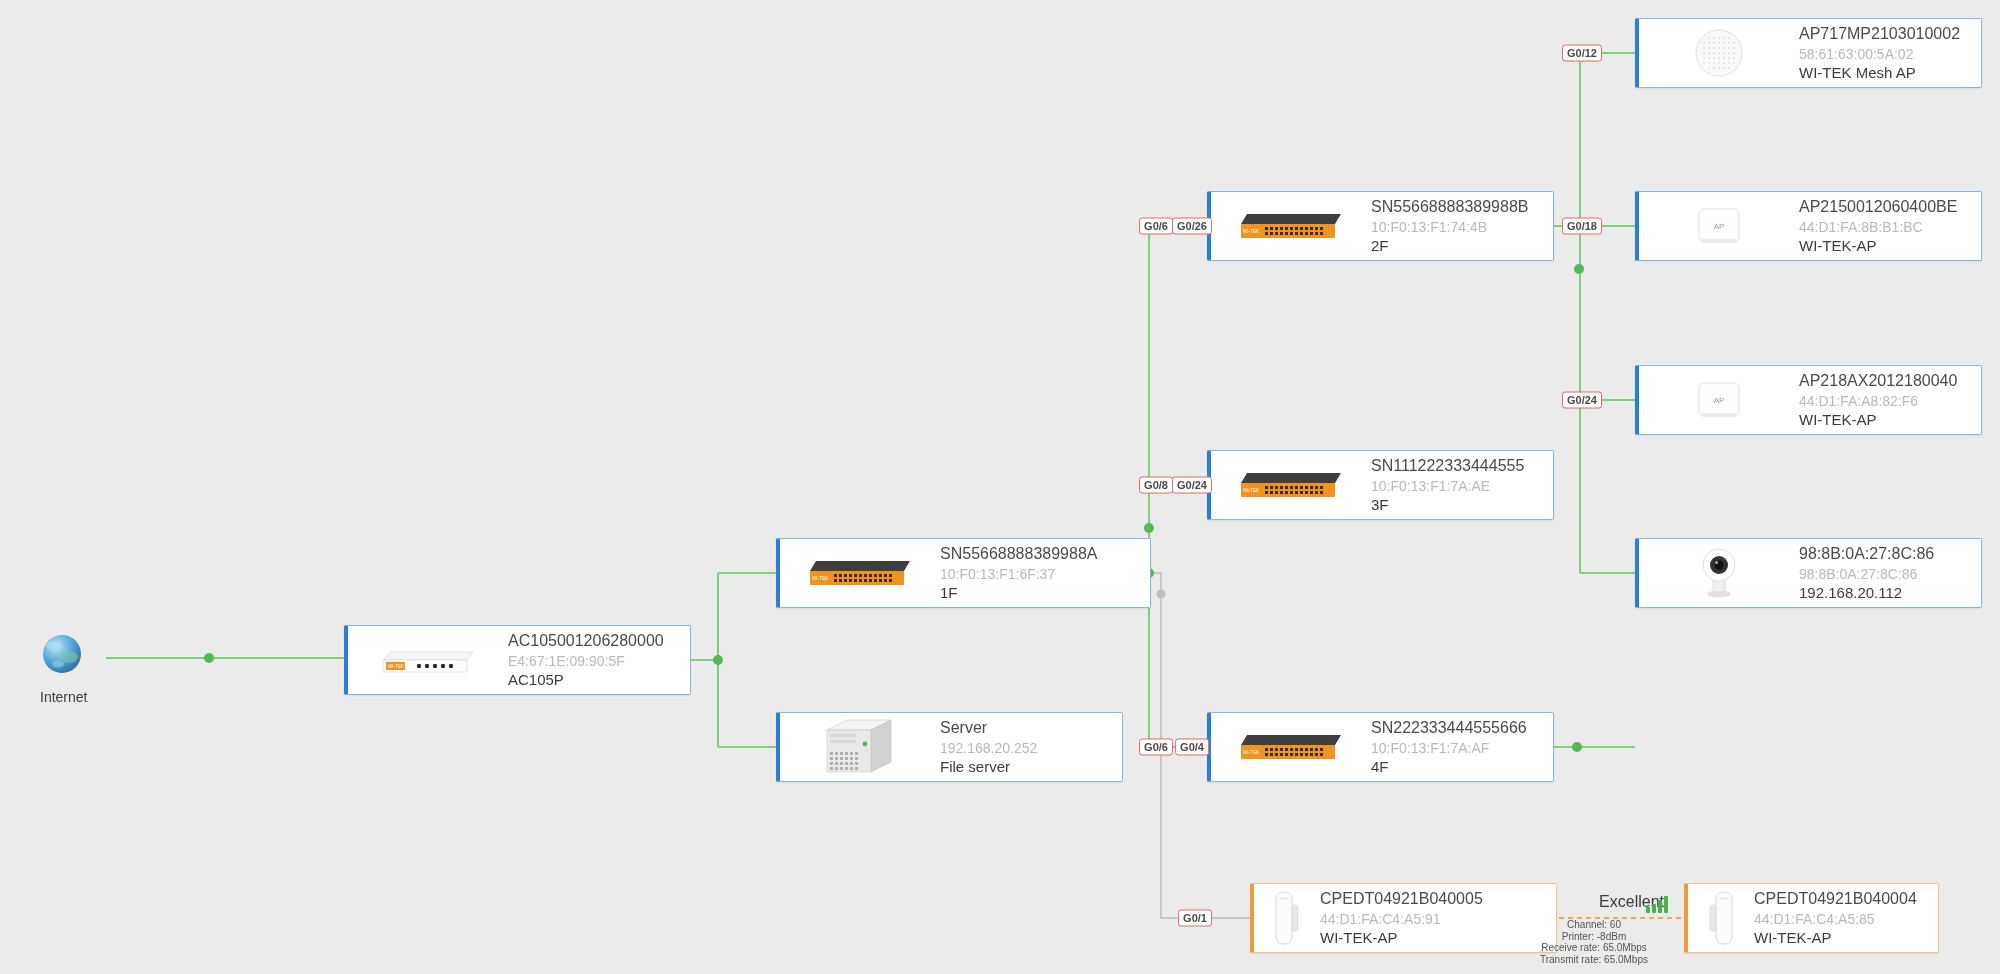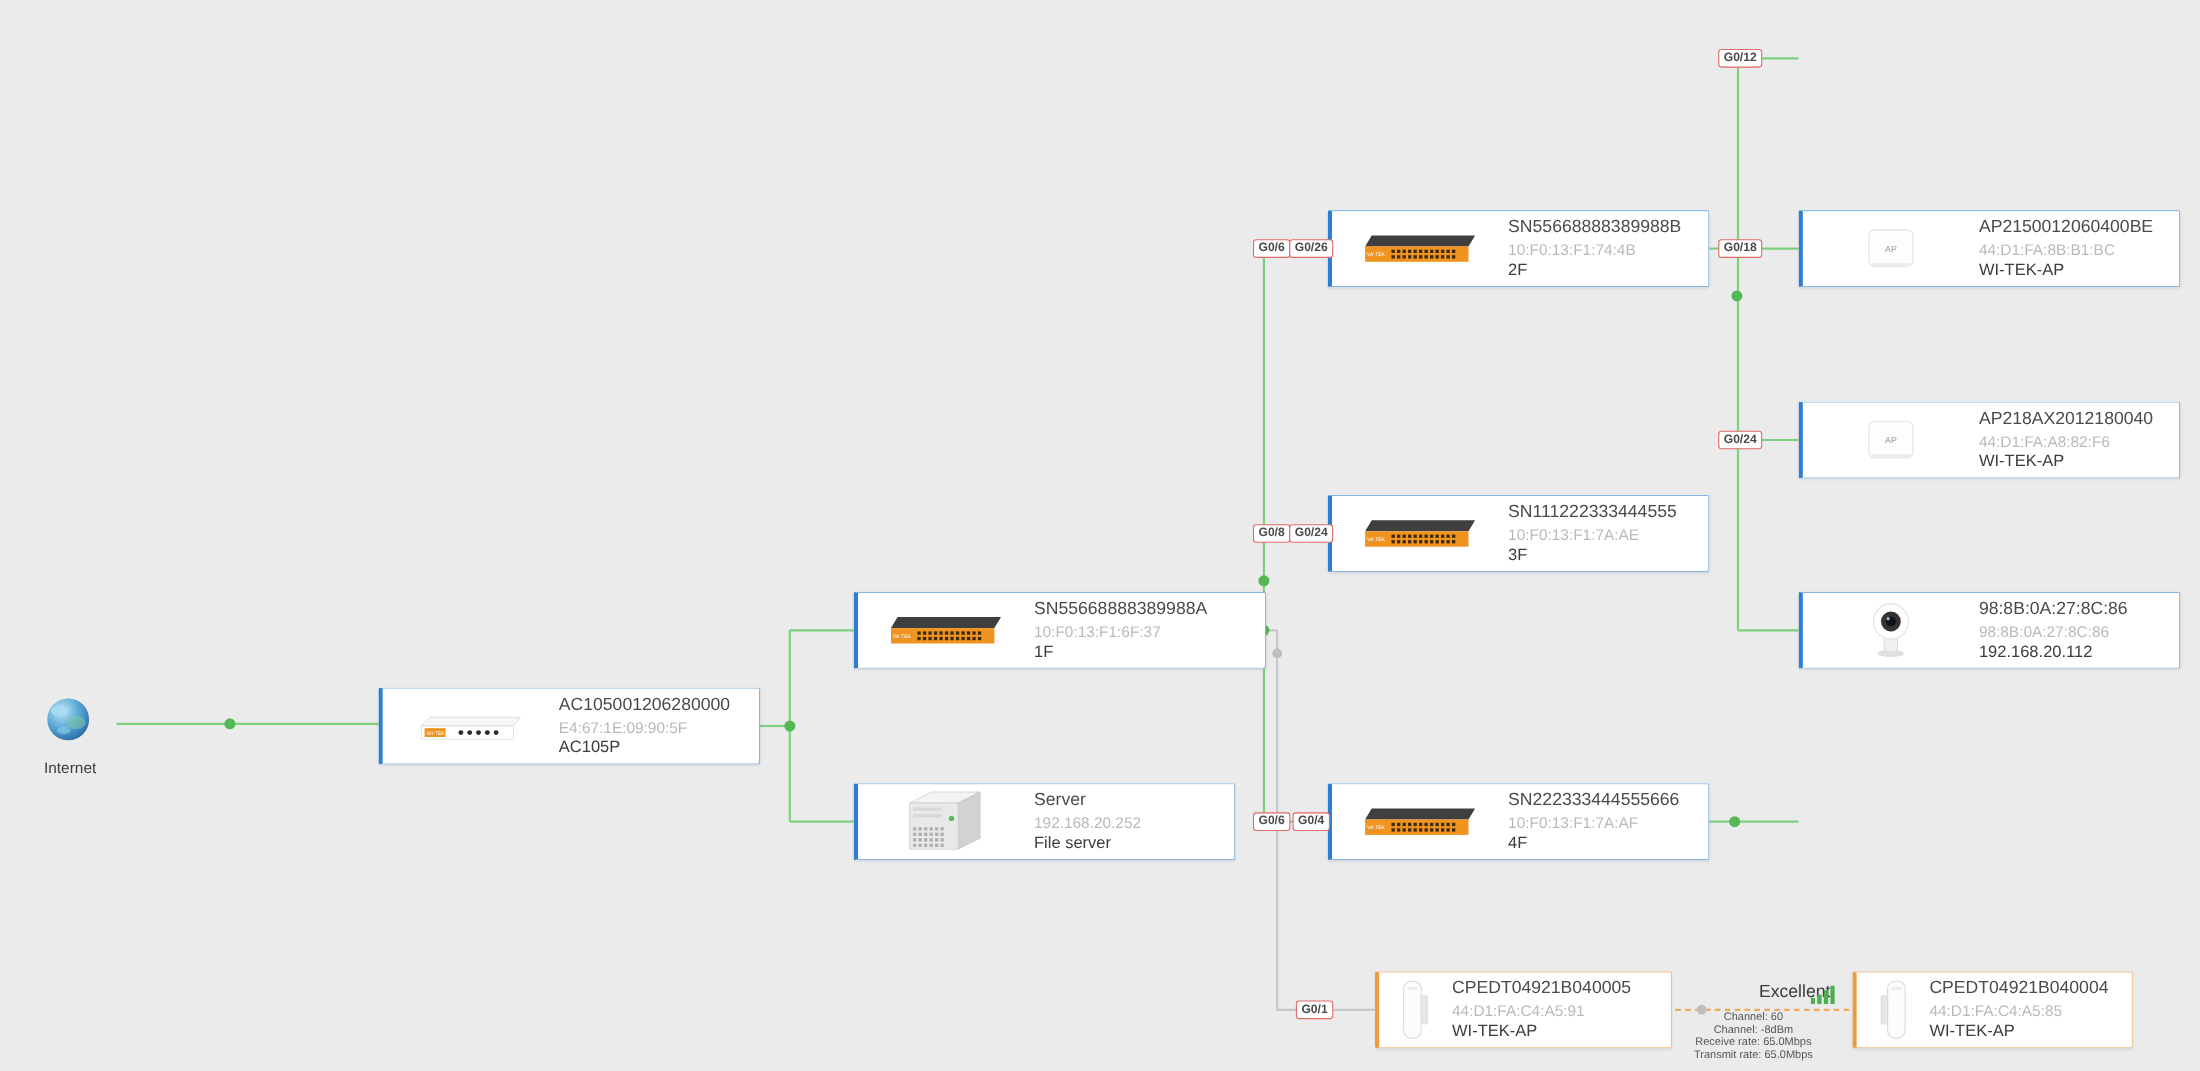--- a/index.html
+++ b/index.html
@@ -316,20 +316,38 @@
         </g>
       </svg>
     </div>
     <div class="txt">
       <div class="nm">SN222333444555666</div>
       <div class="mc">10:F0:13:F1:7A:AF</div>
       <div class="lb">4F</div>
     </div>
   </div>
 
+  <div class="node" style="left:1635px;top:18px;width:347px">
+    <div class="icon">
+      <svg width="54" height="54" viewBox="0 0 54 54">
+        <defs>
+          <pattern id="meshdots" width="5" height="5" patternUnits="userSpaceOnUse">
+            <circle cx="2" cy="2" r="0.9" fill="#dcdcdc"></circle>
+          </pattern>
+        </defs>
+        <circle cx="27" cy="27" r="23" fill="#fafafa" stroke="#e2e2e2"></circle>
+        <circle cx="27" cy="27" r="19" fill="url(#meshdots)"></circle>
+      </svg>
+    </div>
+    <div class="txt">
+      <div class="nm">AP717MP2103010002</div>
+      <div class="mc">58:61:63:00:5A:02</div>
+      <div class="lb">WI-TEK Mesh AP</div>
+    </div>
+  </div>
 
   <div class="node" style="left:1635px;top:191px;width:347px">
     <div class="icon">
       <svg width="46" height="46" viewBox="0 0 46 46">
         <rect x="3" y="6" width="40" height="33" rx="5" fill="#fdfdfd" stroke="#e2e2e2"></rect>
         <rect x="5" y="36" width="36" height="4" rx="2" fill="#ececec"></rect>
         <text x="23" y="26" text-anchor="middle" font-size="8" fill="#9a9a9a">AP</text>
       </svg>
     </div>
     <div class="txt">
@@ -366,21 +384,21 @@
       </svg>
     </div>
     <div class="txt">
       <div class="nm">98:8B:0A:27:8C:86</div>
       <div class="mc">98:8B:0A:27:8C:86</div>
       <div class="lb">192.168.20.112</div>
     </div>
   </div>
 
 
-  <div class="node cpe" style="left:1250px;top:883px;width:270px">
+  <div class="node cpe" style="left:1250px;top:883px;width:307px">
     <div class="icon">
       <svg width="34" height="58" viewBox="0 0 34 58">
         <rect x="6" y="3" width="16" height="52" rx="7" fill="#fcfcfc" stroke="#dcdcdc"></rect>
         <rect x="22" y="16" width="6" height="26" rx="2" fill="#e6e6e6" stroke="#d8d8d8" stroke-width="0.6"></rect>
         <rect x="9" y="8" width="10" height="3" rx="1.5" fill="#eeeeee"></rect>
       </svg>
     </div>
     <div class="txt">
       <div class="nm">CPEDT04921B040005</div>
       <div class="mc">44:D1:FA:C4:A5:91</div>
@@ -418,18 +436,18 @@
   <svg class="wbars" width="22" height="17" viewBox="0 0 22 17">
     <g fill="#4caf50">
       <rect x="0" y="11" width="4" height="6" rx="1"></rect>
       <rect x="6" y="8" width="4" height="9" rx="1"></rect>
       <rect x="12" y="4" width="4" height="13" rx="1"></rect>
       <rect x="18" y="0" width="4" height="17" rx="1"></rect>
     </g>
   </svg>
   <div class="wdetails">
     <div>Channel: 60</div>
-    <div>Channel: -8dBm</div>
+    <div>Printer: -8dBm</div>
     <div>Receive rate: 65.0Mbps</div>
     <div>Transmit rate: 65.0Mbps</div>
   </div>
 
 </div>
 
 </body></html>

